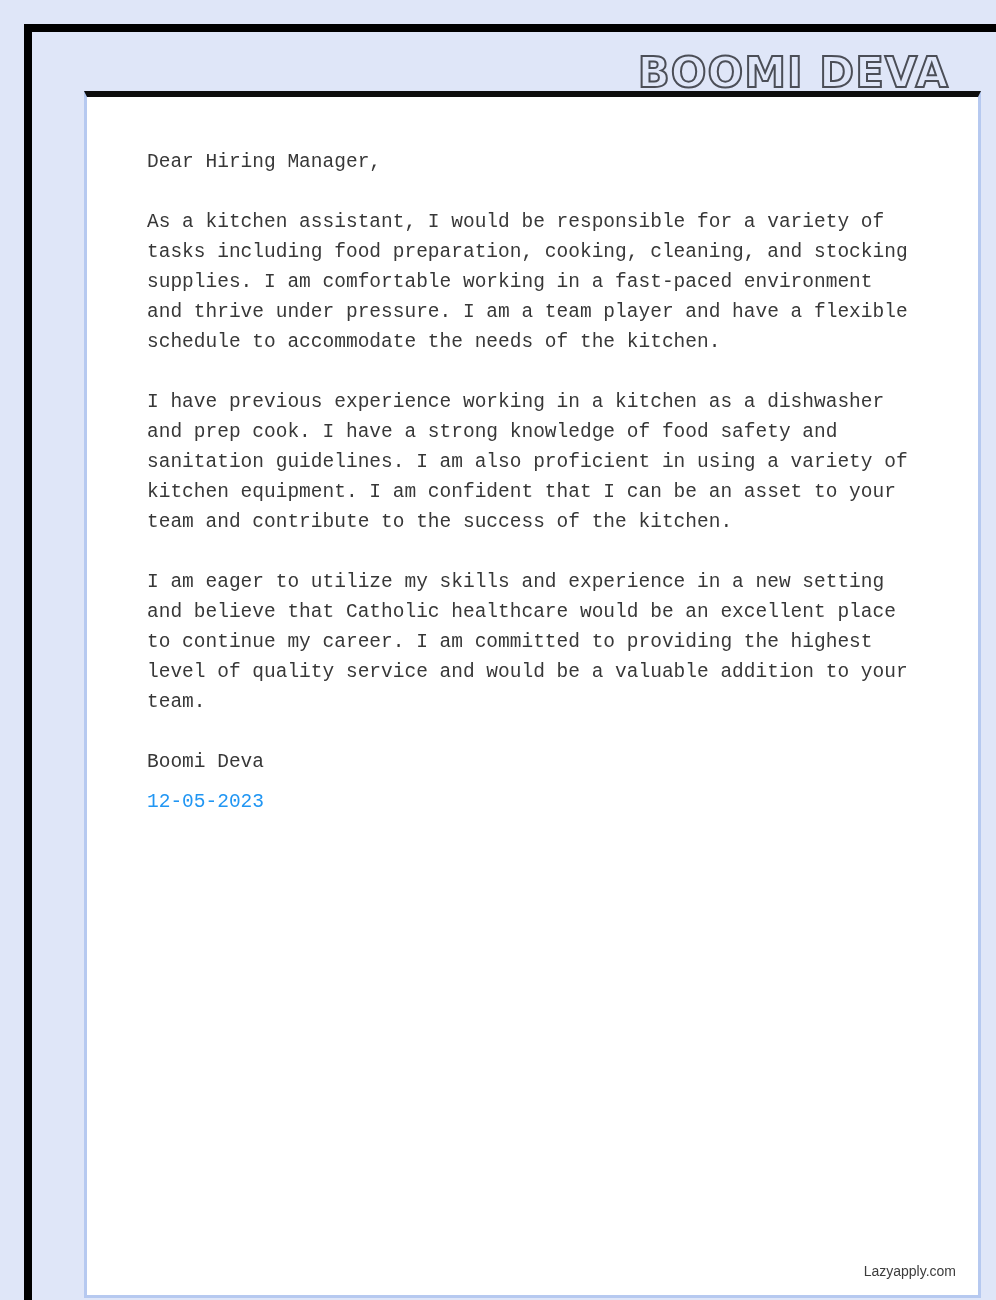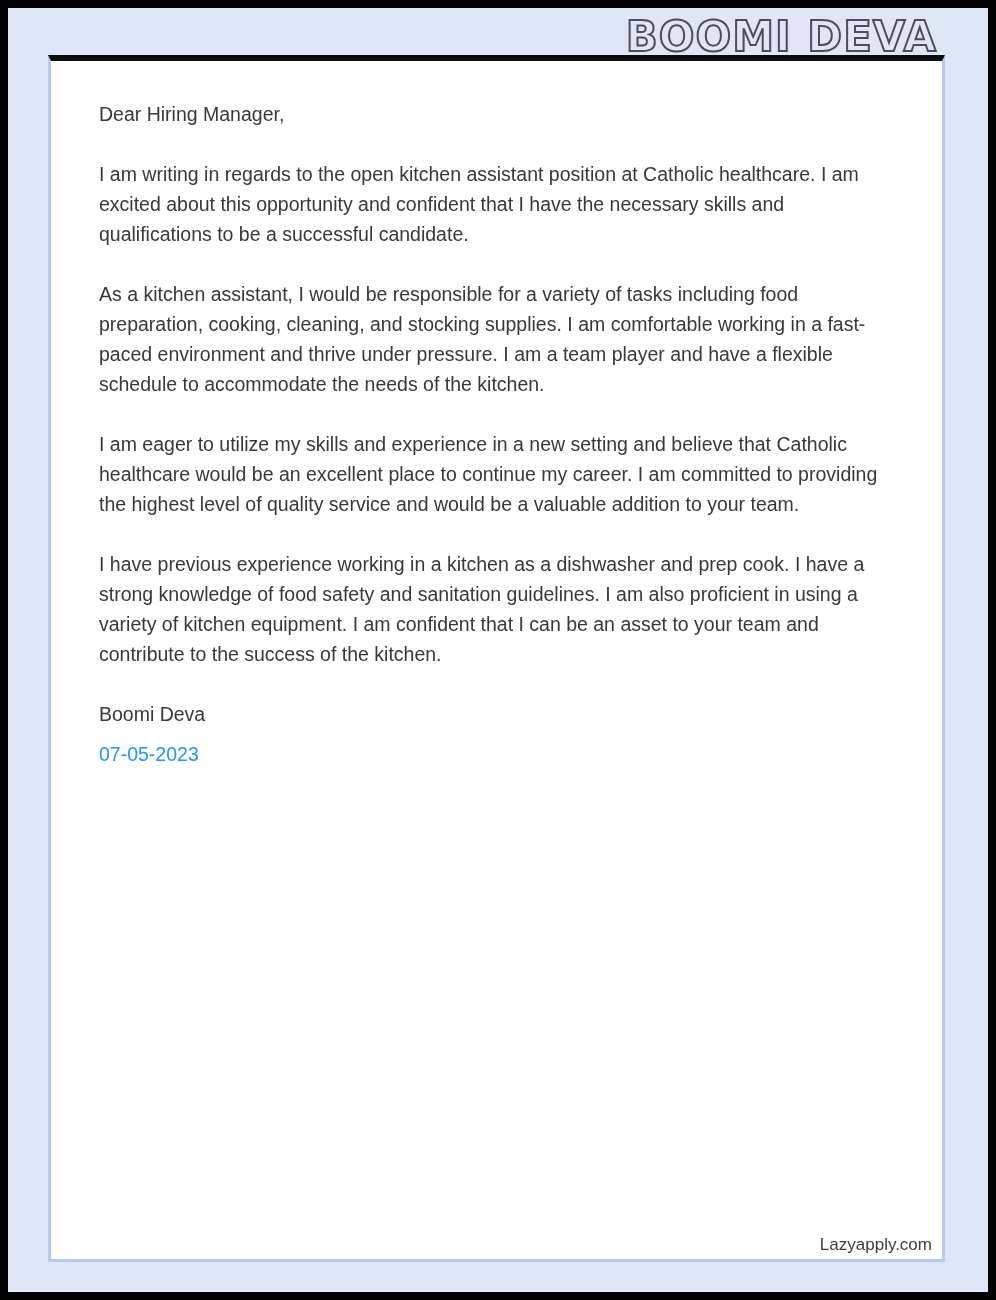--- a/index.html
+++ b/index.html
@@ -1,15 +1,15 @@
 <!DOCTYPE html>
 <html><head>
 <meta charset="utf-8">
 <style>
-  * { margin: 0; padding: 0; box-sizing: border-box; }
+  * { margin: 12px; padding: 0; box-sizing: border-box; }
 
   html, body {
     width: 996px;
     height: 1300px;
   }
 
   body {
     position: relative;
     background: #dfe6f8;
     border: 8px solid #000000;
@@ -40,48 +40,48 @@
     background: #ffffff;
     border: 3px solid #b6c9f0;
     border-top: 6px solid #0d0d0d;
   }
 
   .content {
     padding: 38px 48px 0 48px;
     color: #383838;
     font-size: 19.5px;
     line-height: 30px;
+    font-family: Liberation Mono, monospace;
   }
 
   .content p { margin: 30px 0 0 0; }
   .content p:first-child { margin-top: 0; }
 
   .date {
     margin-top: 10px !important;
     color: #2196f3;
   }
 
   .watermark {
     position: absolute;
     bottom: 4px;
     right: 10px;
-    font-size: 17px;
+    font-size: 14px;
     color: #3c3c3c;
   }
 </style>
 </head>
 <body>
 
 <div class="header-name">BOOMI DEVA</div>
 
 <div class="document">
   <div class="content">
     <p>Dear Hiring Manager,</p>
-    <p>I am writing in regards to the open kitchen assistant position at Catholic healthcare. I am excited about this opportunity and confident that I have the necessary skills and qualifications to be a successful candidate.</p>
     <p>As a kitchen assistant, I would be responsible for a variety of tasks including food preparation, cooking, cleaning, and stocking supplies. I am comfortable working in a fast-paced environment and thrive under pressure. I am a team player and have a flexible schedule to accommodate the needs of the kitchen.</p>
+    <p>I have previous experience working in a kitchen as a dishwasher and prep cook. I have a strong knowledge of food safety and sanitation guidelines. I am also proficient in using a variety of kitchen equipment. I am confident that I can be an asset to your team and contribute to the success of the kitchen.</p>
     <p>I am eager to utilize my skills and experience in a new setting and believe that Catholic healthcare would be an excellent place to continue my career. I am committed to providing the highest level of quality service and would be a valuable addition to your team.</p>
-    <p>I have previous experience working in a kitchen as a dishwasher and prep cook. I have a strong knowledge of food safety and sanitation guidelines. I am also proficient in using a variety of kitchen equipment. I am confident that I can be an asset to your team and contribute to the success of the kitchen.</p>
     <p>Boomi Deva</p>
-    <p class="date">07-05-2023</p>
+    <p class="date">12-05-2023</p>
   </div>
 
   <div class="watermark">Lazyapply.com</div>
 </div>
 
 </body></html>

